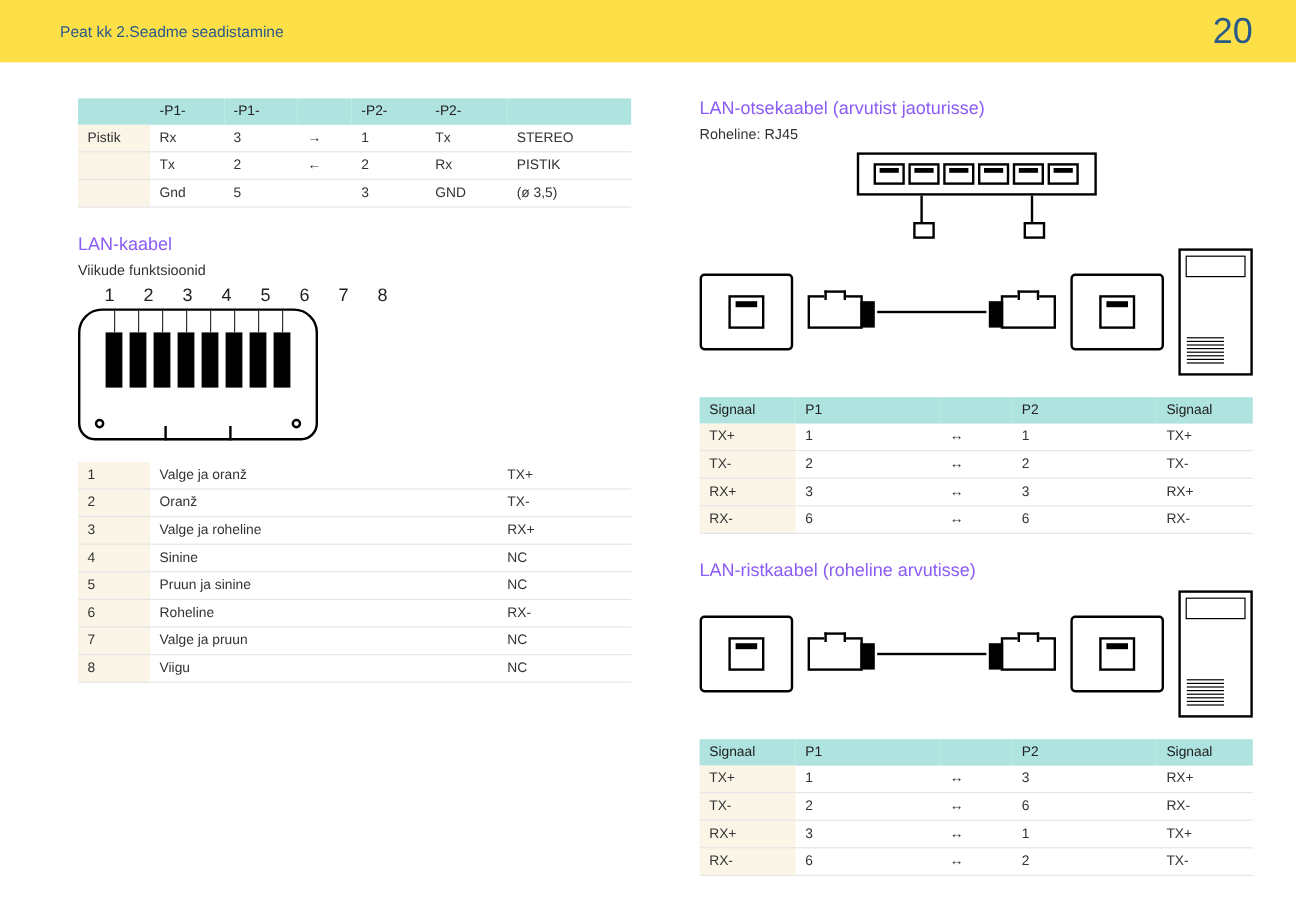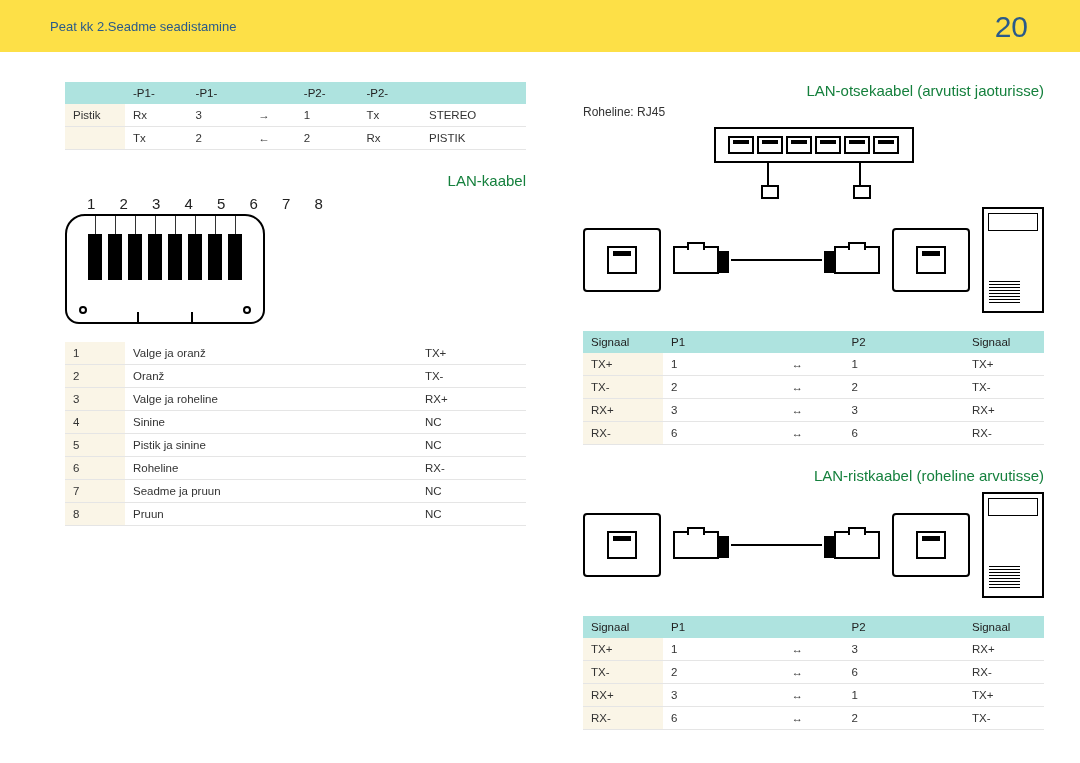--- a/index.html
+++ b/index.html
@@ -19,42 +19,41 @@
     align-items: center;
     padding: 0 20px 0 50px;
     position: relative;
   }
   .breadcrumb {
     color: #2a5a8a;
     font-size: 13px;
   }
   .page-num {
     position: absolute;
-    right: 52px;
+    right: 36px;
     top: 10px;
     font-size: 30px;
     color: #2a5a8a;
     font-weight: 300;
   }
   .content {
     display: flex;
     padding: 30px 36px 0 48px;
     gap: 40px;
   }
   .col {
     flex: 1;
     min-width: 0;
     padding-left: 17px;
   }
   .section-title {
-    color: #15803d;
+    color: #8b5cf6;
     font-size: 15px;
     font-weight: 400;
     margin-bottom: 6px;
-    text-align: right;
   }
   .subtitle {
     font-size: 12px;
     margin-bottom: 6px;
     color: #333;
   }
   table {
     border-collapse: collapse;
     width: 100%;
     margin-bottom: 22px;
@@ -283,24 +282,34 @@
       </tr>
       <tr>
         <td class="row-lbl"></td>
         <td>Tx</td>
         <td>2</td>
         <td>←</td>
         <td>2</td>
         <td>Rx</td>
         <td>PISTIK</td>
       </tr>
+      <tr>
+        <td class="row-lbl"></td>
+        <td>Gnd</td>
+        <td>5</td>
+        <td></td>
+        <td>3</td>
+        <td>GND</td>
+        <td>(ø 3,5)</td>
+      </tr>
     </tbody>
       </table>
 
     <div class="section-title">LAN-kaabel</div>
+    <div class="subtitle">Viikude funktsioonid</div>
 
     <div class="rj45">
       <div class="rj45-nums">1 2 3 4 5 6 7 8</div>
       <div class="rj45-body">
         <div class="rj45-pin"></div>
           <div class="rj45-pin"></div>
           <div class="rj45-pin"></div>
           <div class="rj45-pin"></div>
         <div class="rj45-pin"></div>
           <div class="rj45-pin"></div>
@@ -327,36 +336,36 @@
             <td>Valge ja roheline</td>
             <td>RX+</td>
           </tr>
       <tr>
             <td class="row-lbl">4</td>
             <td>Sinine</td>
             <td>NC</td>
           </tr>
       <tr>
             <td class="row-lbl">5</td>
-            <td>Pistik ja sinine</td>
+            <td>Pruun ja sinine</td>
             <td>NC</td>
           </tr>
       <tr>
             <td class="row-lbl">6</td>
             <td>Roheline</td>
             <td>RX-</td>
           </tr>
       <tr>
             <td class="row-lbl">7</td>
-            <td>Seadme ja pruun</td>
+            <td>Valge ja pruun</td>
             <td>NC</td>
           </tr>
       <tr>
             <td class="row-lbl">8</td>
-            <td>Pruun</td>
+            <td>Viigu</td>
             <td>NC</td>
           </tr>
     </tbody>
       </table>
   </div>
 
   <div class="col">
     <div class="section-title">LAN-otsekaabel (arvutist jaoturisse)</div>
     <div class="subtitle">Roheline: RJ45</div>
 

